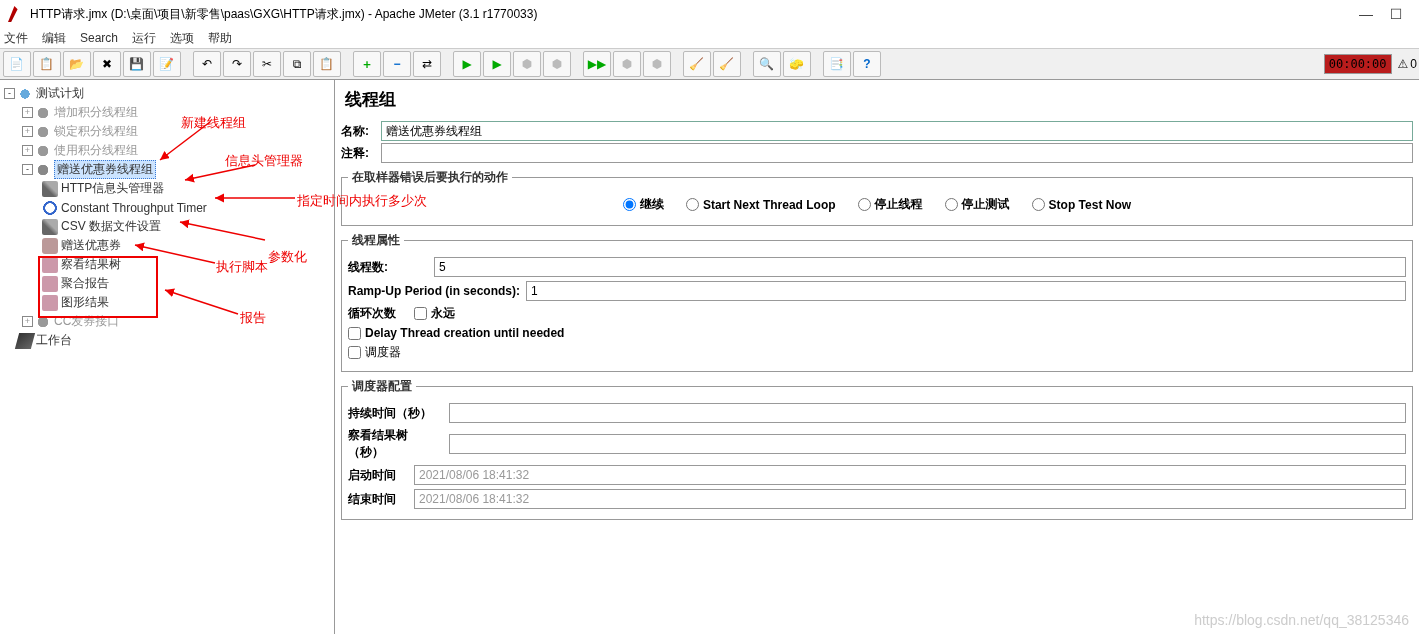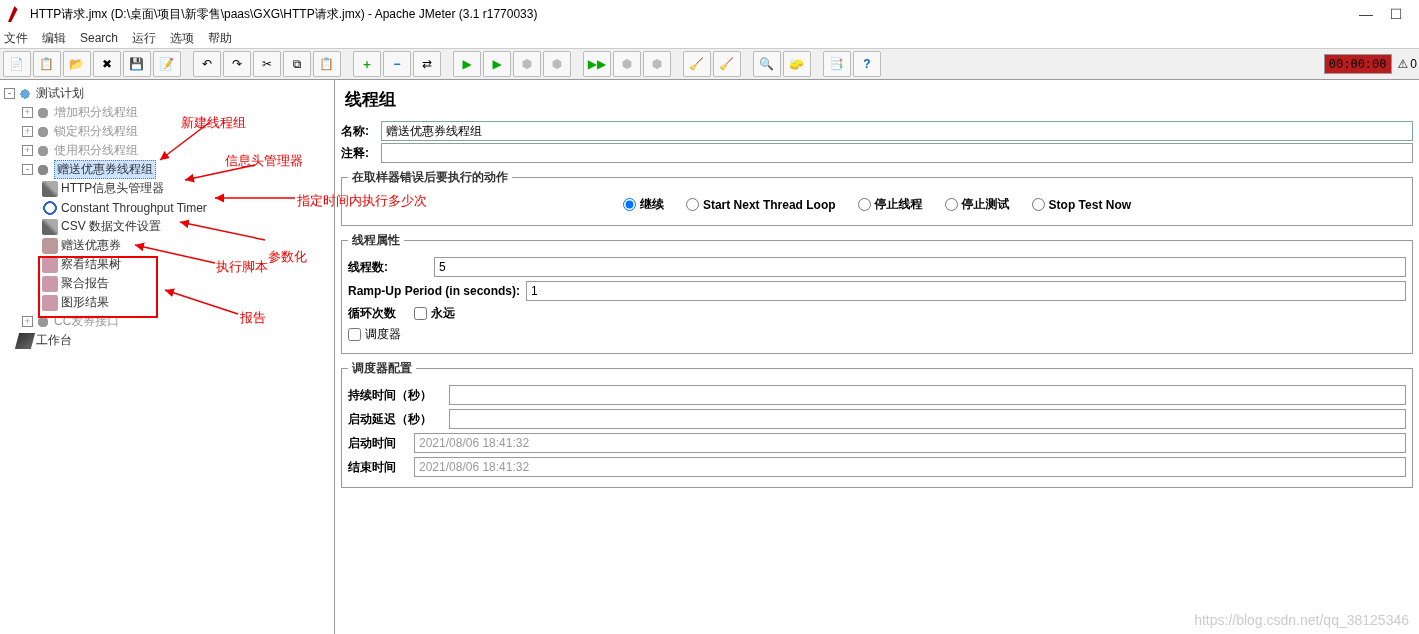--- a/index.html
+++ b/index.html
@@ -247,31 +247,35 @@
           <span class="pl">Ramp-Up Period (in seconds):</span>
           <input type="text" value="1" style="">
         </div>
       <div class="prop-row">
         <span class="pl" style="width:60px">循环次数</span>
         <input type="checkbox" class="cb" style="">
         <span style="font-weight:600;margin-right:8px">永远</span>
       </div>
       <div class="prop-row">
           <input type="checkbox" class="cb" style="">
+          <span style="font-weight:600">Delay Thread creation until needed</span>
+        </div>
+      <div class="prop-row">
+          <input type="checkbox" class="cb" style="">
           <span style="font-weight:400">调度器</span>
         </div>
     </fieldset>
     <fieldset>
       <legend>调度器配置</legend>
       <div class="prop-row">
           <span class="pl" style="width:95px">持续时间（秒）</span>
           <input type="text" value="" style="">
         </div>
       <div class="prop-row">
-          <span class="pl" style="width:95px">启动延迟（秒）</span>
+          <span class="pl" style="width:95px">察看结果树（秒）</span>
           <input type="text" value="" style="">
         </div>
       <div class="prop-row">
           <span class="pl" style="width:60px">启动时间</span>
           <input type="text" class="grey" value="2021/08/06 18:41:32" style="">
         </div>
       <div class="prop-row">
           <span class="pl" style="width:60px">结束时间</span>
           <input type="text" class="grey" value="2021/08/06 18:41:32" style="">
         </div>

